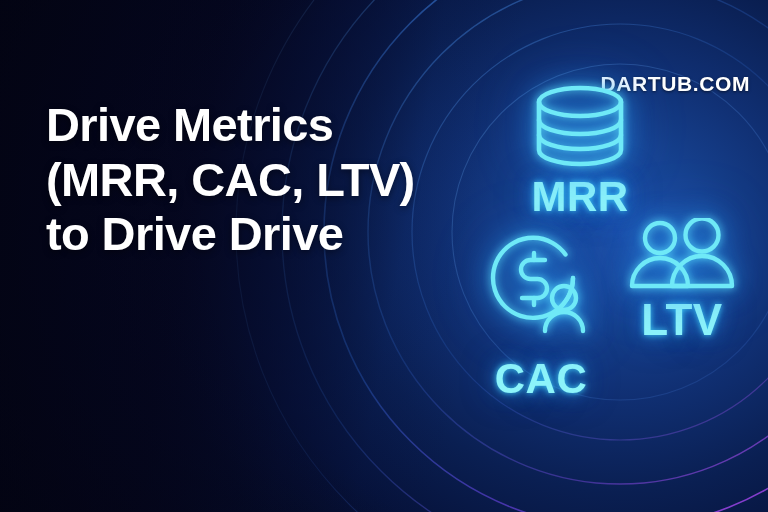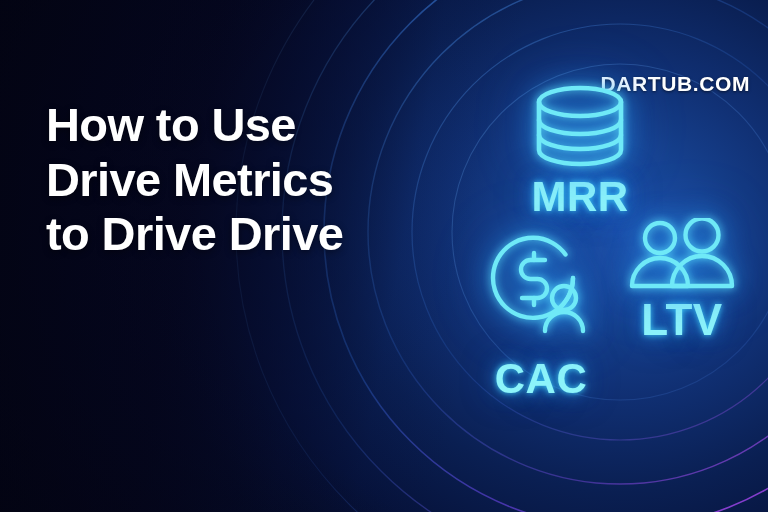--- a/index.html
+++ b/index.html
@@ -157,22 +157,22 @@
       <circle cx="620" cy="232" r="384" stroke="url(#ringC)" stroke-width="1.1"></circle>
     </svg>
   </div>
 
   <div class="bg-tint-left"></div>
   <div class="bg-vignette"></div>
 
   <div class="logo">DARTUB.COM</div>
 
   <div class="headline">
-    <span class="l">How to Use</span>
     <span class="l">Drive Metrics</span>
+    <span class="l">(MRR, CAC, LTV)</span>
     <span class="l">to Drive Drive</span>
   </div>
 
   <div class="metric" id="metric-mrr">
     <span class="glyph">
       <svg width="108" height="84" viewBox="0 0 108 84" fill="none" stroke="#6fe9f7" stroke-width="4.6" stroke-linecap="round" stroke-linejoin="round">
         <ellipse cx="54" cy="18" rx="41" ry="14"></ellipse>
         <path d="M13 18 V 66 C13 73.7 31.4 80 54 80 C76.6 80 95 73.7 95 66 V 18"></path>
         <path d="M13 36 C13 43.7 31.4 50 54 50 C76.6 50 95 43.7 95 36"></path>
         <path d="M13 51 C13 58.7 31.4 65 54 65 C76.6 65 95 58.7 95 51"></path>

